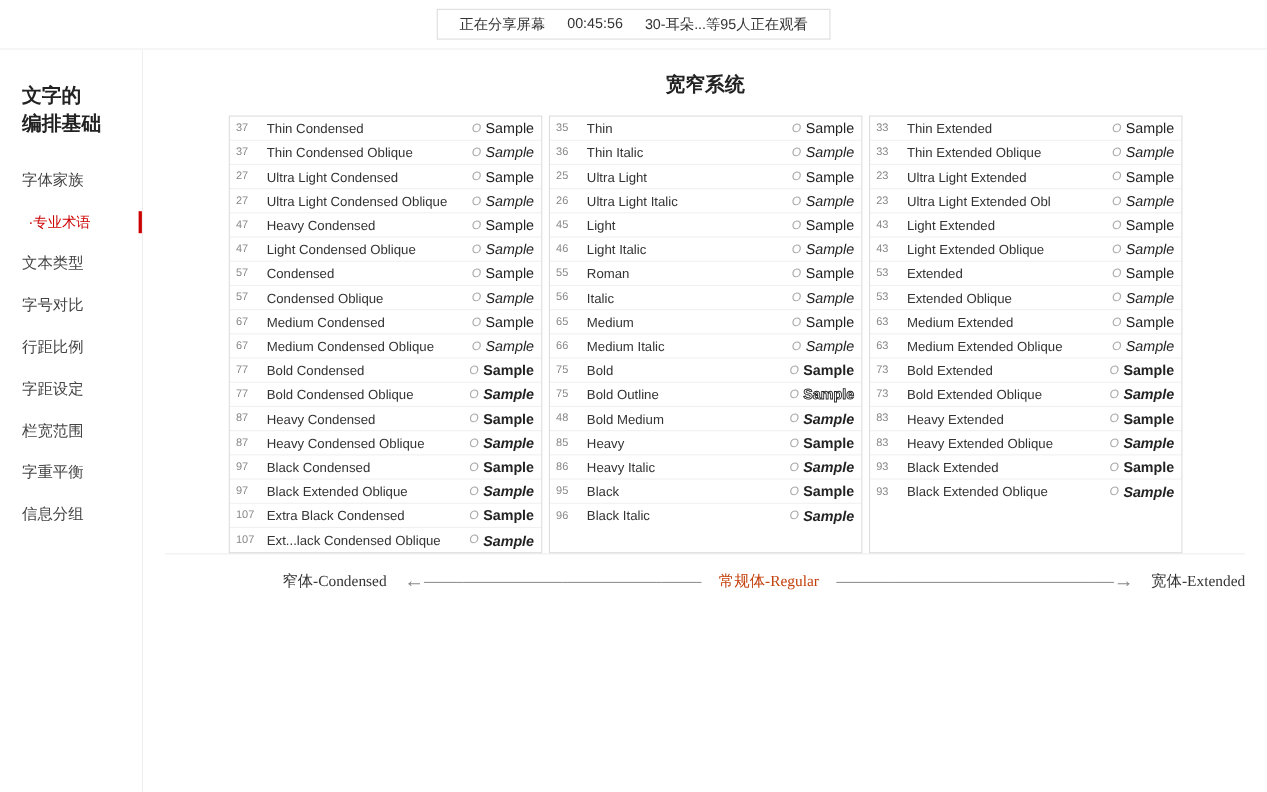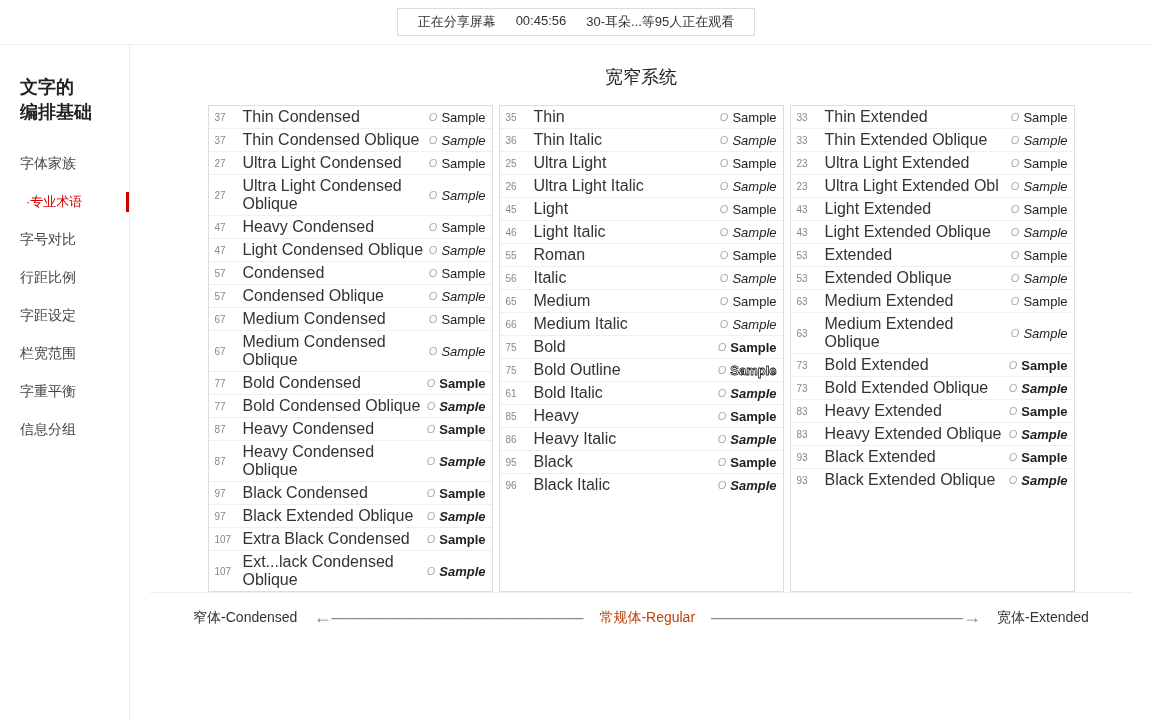--- a/index.html
+++ b/index.html
@@ -39,45 +39,45 @@
       content: ''; position: absolute; right: 0; top: 50%; transform: translateY(-50%);
       width: 3px; height: 20px; background: #c00;
     }
     .sidebar-item.sub { padding-left: 26px; font-size: 13px; }
 
     
     .content {
       flex: 1; padding: 20px; overflow: hidden;
     }
     .content-title {
-      font-size: 18px; font-weight: normal; color: #222; margin-bottom: 16px; text-align: center;
+      font-size: 18px; font-weight: bold; color: #222; margin-bottom: 16px; text-align: center;
     }
 
     
     .font-columns {
       display: flex; gap: 6px; justify-content: center;
     }
     .font-column {
       border: 1px solid #ddd; width: 285px; overflow: hidden;
     }
     .font-row {
       display: flex; align-items: center; padding: 2px 6px;
       font-size: 11px; border-bottom: 1px solid #f0f0f0;
       min-height: 22px;
     }
     .font-row:last-child { border-bottom: none; }
     .font-num { color: #888; width: 28px; flex-shrink: 0; font-size: 10px; }
-    .font-name { flex: 1; color: #333; font-size: 16px; }
+    .font-name { flex: 1; color: #333; font-size: 12px; }
     .font-icon { color: #aaa; font-size: 11px; margin: 0 4px; }
     .font-sample { font-size: 13px; color: #222; }
 
     
     .bottom-bar {
-      display: flex; align-items: center; justify-content: center;
-      padding: 14px 0; border-top: 1px solid #eee; gap: 0;
+      display: flex; align-items: center; justify-content: flex-end;
+      padding: 14px 0; border-top: 1px solid #eee; gap: 0; font-family: Liberation Serif, serif;
     }
     .bottom-label { font-size: 14px; color: #333; }
     .bottom-label.accent { color: #c2410c; font-weight: 500; }
     .bottom-arrow { color: #888; font-size: 18px; margin: 0 16px; }
   </style>
 </head>
 <body>
 
 <div class="top-bar">
   <div class="top-bar-content">
@@ -91,20 +91,23 @@
 
   <div class="sidebar">
     <div class="sidebar-title">文字的<br>编排基础</div>
     <div class="sidebar-item">
       <span>字体家族</span>
     </div>
     <div class="sidebar-item sub active">
       <span>·专业术语</span>
     </div>
     <div class="sidebar-item">
+      <span>文本类型</span>
+    </div>
+    <div class="sidebar-item">
       <span>字号对比</span>
     </div>
     <div class="sidebar-item">
       <span>行距比例</span>
     </div>
     <div class="sidebar-item">
       <span>字距设定</span>
     </div>
     <div class="sidebar-item">
       <span>栏宽范围</span>
@@ -300,22 +303,22 @@
       <span class="font-icon" style="font-style:italic;font-weight:300;color:#aaa;">O</span>
       <span class="font-sample" style="font-weight:700;">Sample</span>
     </div>
           <div class="font-row">
       <span class="font-num">75</span>
       <span class="font-name">Bold Outline</span>
       <span class="font-icon" style="font-style:italic;font-weight:300;color:#aaa;">O</span>
       <span class="font-sample" style="font-weight:700;-webkit-text-stroke:0.8px #222;color:transparent;">Sample</span>
     </div>
           <div class="font-row">
-      <span class="font-num">61</span>
-      <span class="font-name">Bold Italic</span>
+      <span class="font-num">48</span>
+      <span class="font-name">Bold Medium</span>
       <span class="font-icon" style="font-style:italic;font-weight:300;color:#aaa;">O</span>
       <span class="font-sample" style="font-weight:700;font-style:italic;">Sample</span>
     </div>
           <div class="font-row">
       <span class="font-num">85</span>
       <span class="font-name">Heavy</span>
       <span class="font-icon" style="font-style:italic;font-weight:300;color:#aaa;">O</span>
       <span class="font-sample" style="font-weight:800;">Sample</span>
     </div>
           <div class="font-row">

